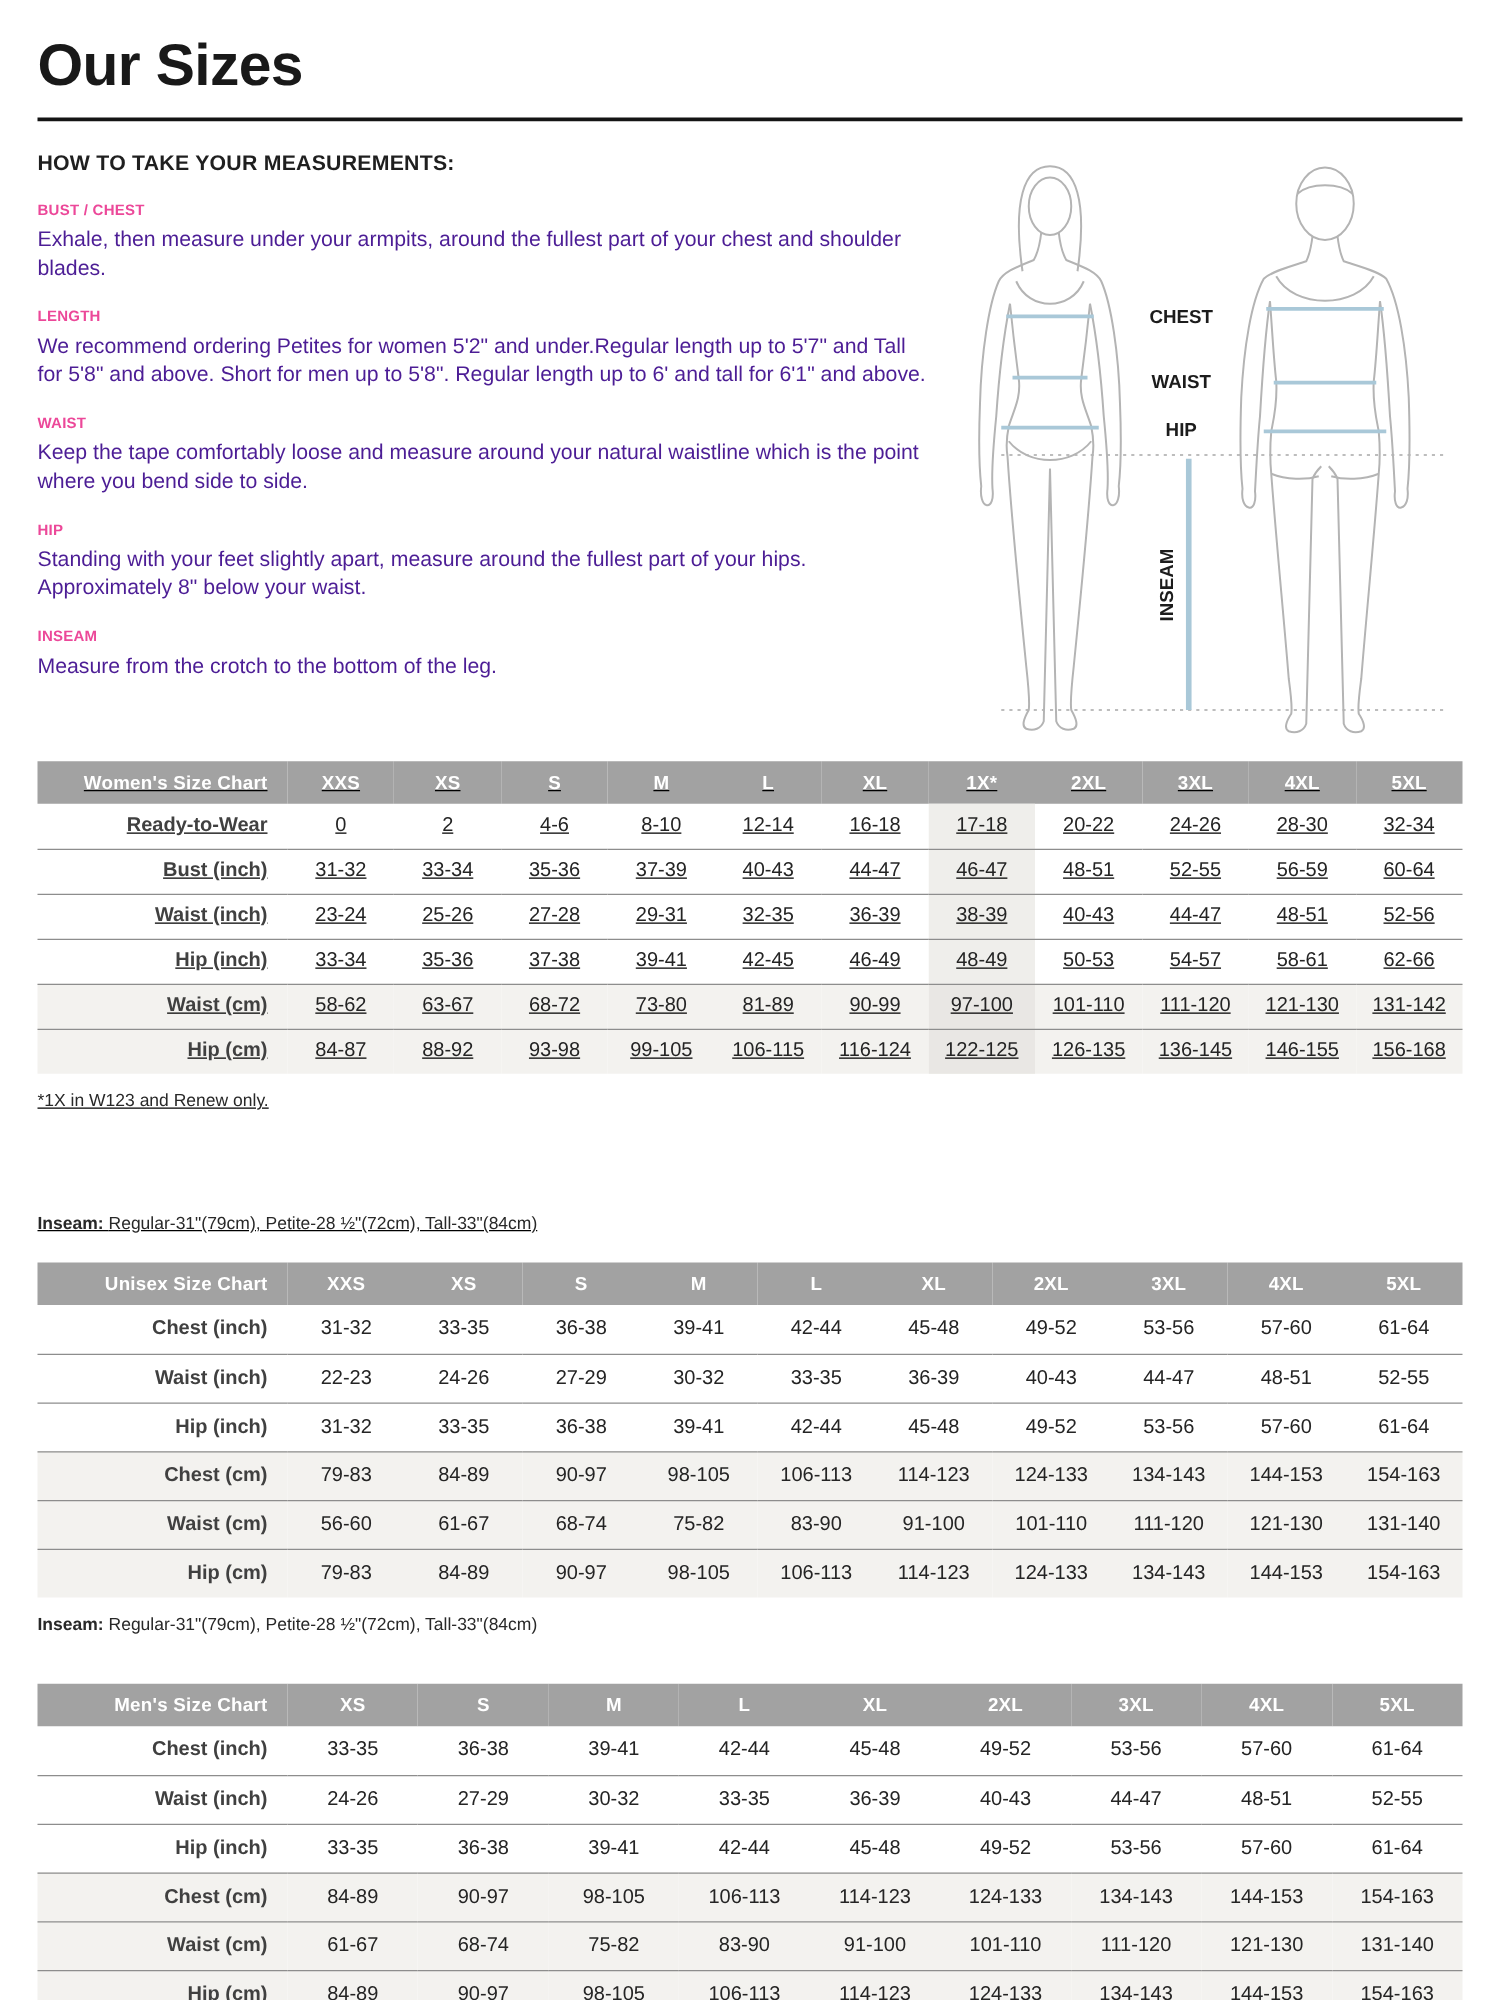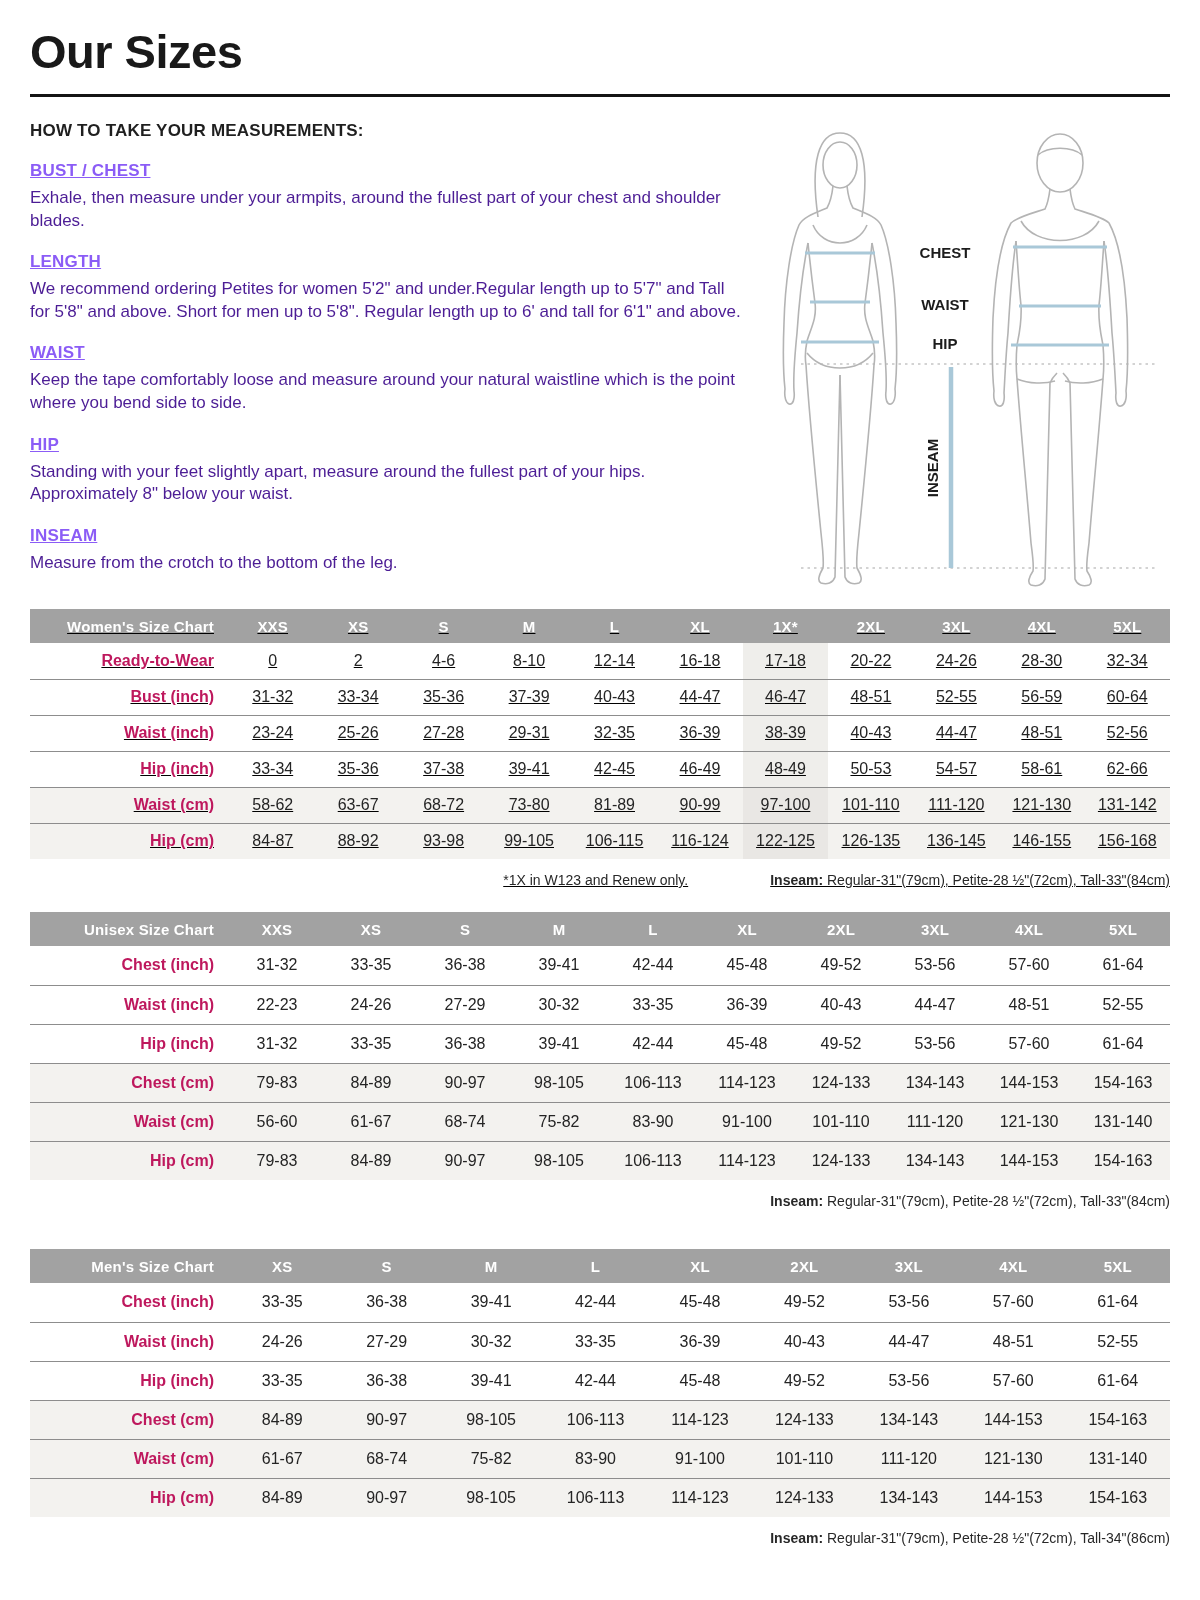--- a/index.html
+++ b/index.html
@@ -7,44 +7,44 @@
     font-family:"Liberation Sans","DejaVu Sans",sans-serif; }
   .page { width:1200px; height:1600px; padding:0 30px;border-radius:30px; }
 
   .title { padding-top:24px; font-size:47px; font-weight:800; color:#191919; letter-spacing:-0.5px; }
   .divider { margin-top:15px; height:3px; background:#141414; }
 
   .content-row { margin-top:16px; display:flex; height:488px; }
   .instructions { width:745px; padding-right:10px; }
   .how-heading { font-size:17px; font-weight:bold; color:#1f1f1f; margin-top:8px; letter-spacing:0.2px; }
   .section { margin-top:20px; }
-  .section-title { font-size:17px; font-weight:bold; color:#8b5cf6; letter-spacing:0.2px;text-decoration:underline; }
+  .section-title { font-size:12px; font-weight:bold; color:#ec4899; letter-spacing:0.2px; }
   .section-body { margin-top:6px; font-size:17px; line-height:1.33; color:#4c1d95; max-width:742px; }
 
   .diagram { width:415px; }
   .diagram svg { display:block; }
   .fig-label { font-size:15px; font-weight:bold; fill:#1c1c1c; }
 
   .table-block { width:1140px; }
   table.size-table { width:100%; border-collapse:collapse; table-layout:fixed; }
   table.size-table th { background:#a2a2a2; color:#fff; font-size:15px; font-weight:bold;
     height:34px; text-align:center; letter-spacing:0.2px; }
   table.size-table th.lbl { text-align:right; padding-right:16px; }
   table.size-table td { text-align:center; font-size:16px; color:#242424; }
-  table.size-table td.lbl { text-align:right; padding-right:16px; font-weight:bold; color:#be185d; }
+  table.size-table td.lbl { text-align:right; padding-right:16px; font-weight:bold; color:#404040; }
   table.size-table tbody tr { border-bottom:1px solid #8d8d8d; }
   table.size-table tbody tr:last-child { border-bottom:none; }
   tr.shaded { background:#f3f2ef; }
   td.hl { background:#efeeeb; }
   tr.shaded td.hl { background:#e9e7e4; }
   #women-table td { height:36px; }
   #unisex-table td, #mens-table td { height:39px; }
 
   .footnotes { display:flex; justify-content:flex-end; gap:82px; font-size:14px; color:#282828;
-    margin-top:13px; }
+    margin-top:13px;flex-direction:column; }
   .footnotes b { font-weight:bold; }
   .wgap { margin-top:8px;text-decoration:underline; }
   .block-gap-1 { margin-top:24px; }
   .block-gap-2 { margin-top:40px; }
 </style>
 </head>
 <body>
 
 <div class="page">
 

